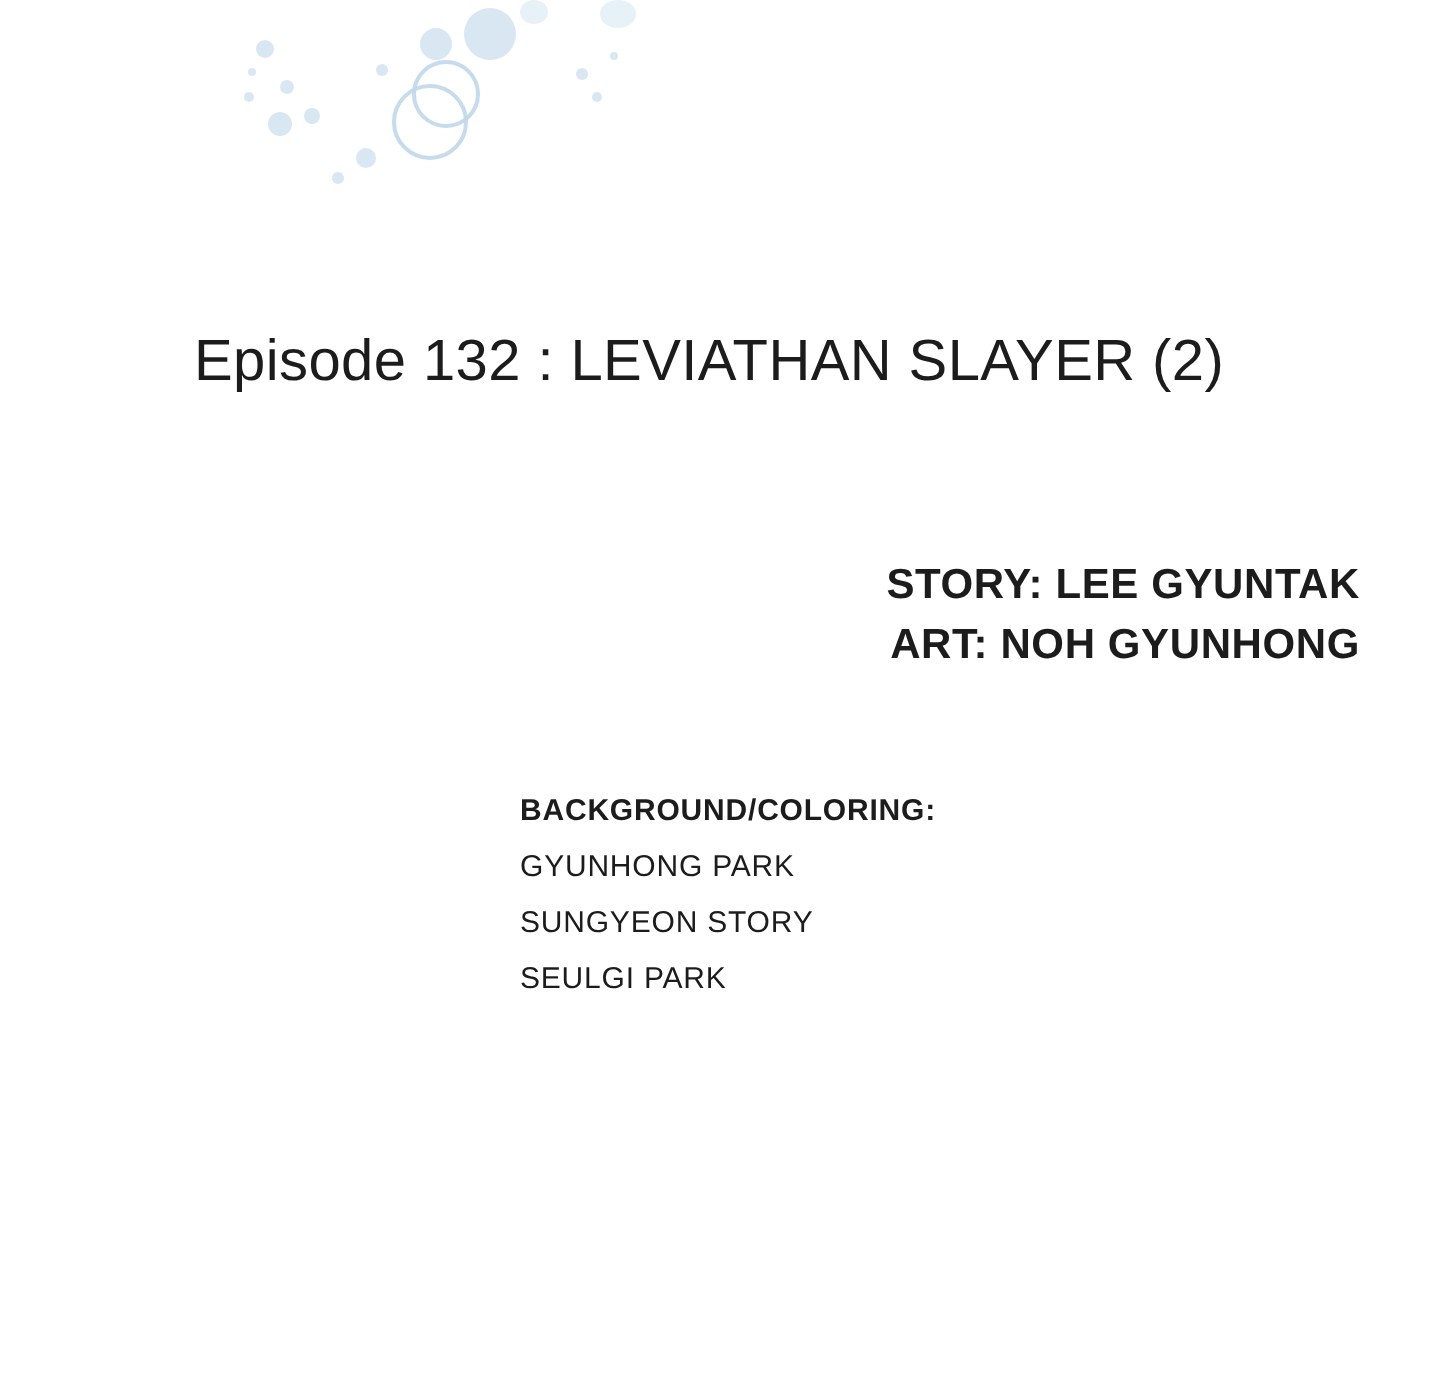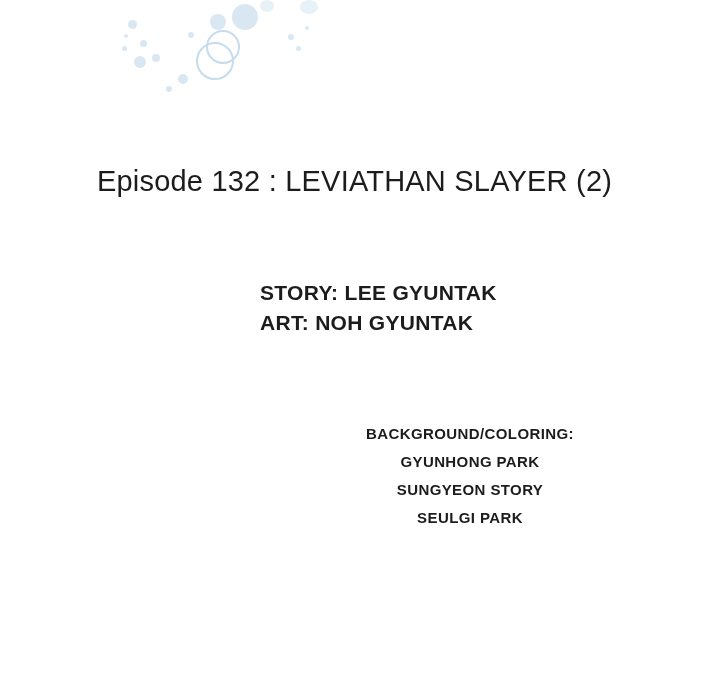--- a/index.html
+++ b/index.html
@@ -52,48 +52,48 @@
     white-space: nowrap;
     font-family: "Liberation Sans", sans-serif;
   }
 
   
   .credits {
     position: absolute;
     right: 40px;
     top: 278px;
     width: 420px;
-    text-align: left;
+    text-align: right;
   }
   .credit-main {
     font-size: 21px;
     font-weight: 700;
     line-height: 30px;
     letter-spacing: 0.3px;
     color: #1c1c1c;
     font-family: "Liberation Sans", sans-serif;
   }
   .credits-secondary {
     position: absolute;
     right: 40px;
-    top: 420px;
+    top: 392px;
     width: 420px;
-    text-align: center;
+    text-align: left;
   }
   .credit-sub-heading {
     font-size: 15px;
     font-weight: 700;
     line-height: 28px;
     letter-spacing: 0.4px;
     color: #1c1c1c;
     font-family: "Liberation Sans", sans-serif;
   }
   .credit-sub {
     font-size: 15px;
-    font-weight: 700;
+    font-weight: 400;
     line-height: 28px;
     letter-spacing: 0.4px;
     color: #1c1c1c;
     font-family: "Liberation Sans", sans-serif;
   }
 </style>
 </head>
 <body>
 
 <div class="droplets">
@@ -114,21 +114,21 @@
   <div class="drop" style="left:24px; top:34px; width:4px; height:4px;"></div>
   <div class="drop" style="left:188px; top:34px; width:6px; height:6px;"></div>
   <div class="drop" style="left:196px; top:46px; width:5px; height:5px;"></div>
   <div class="drop" style="left:205px; top:26px; width:4px; height:4px;"></div>
 </div>
 
 <div class="episode-title">Episode 132 : LEVIATHAN SLAYER (2)</div>
 
 <div class="credits">
   <div class="credit-main">STORY: LEE GYUNTAK</div>
-  <div class="credit-main">ART: NOH GYUNTAK</div>
+  <div class="credit-main">ART: NOH GYUNHONG</div>
 </div>
 
 <div class="credits-secondary">
   <div class="credit-sub-heading">BACKGROUND/COLORING:</div>
   <div class="credit-sub">GYUNHONG PARK</div>
   <div class="credit-sub">SUNGYEON STORY</div>
   <div class="credit-sub">SEULGI PARK</div>
 </div>
 
 </body></html>

